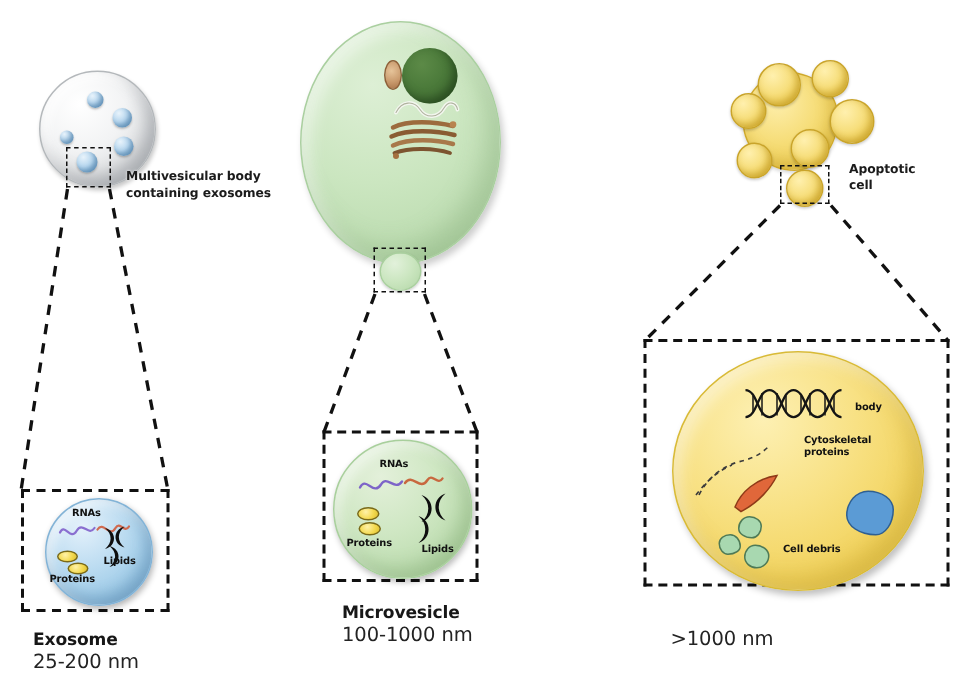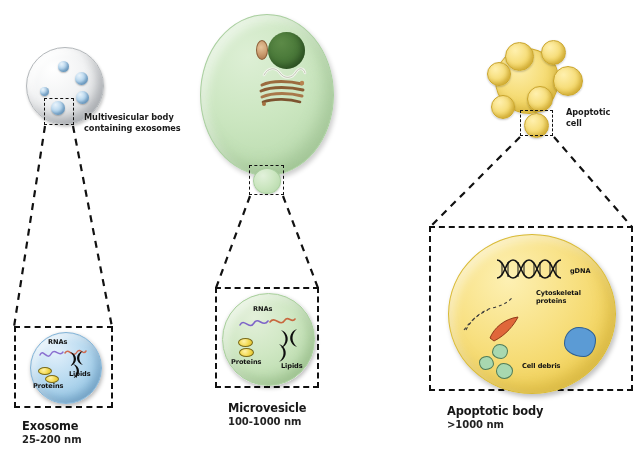--- a/index.html
+++ b/index.html
@@ -42,22 +42,22 @@
     font-size: 11.4px;
     font-weight: bold;
     color: #171717;
     letter-spacing: -0.1px;
     white-space: nowrap;
     text-align: center;
   }
   .caption-sub {
     position: absolute;
     font-family: "DejaVu Sans", sans-serif;
-    font-size: 10px;
-    font-weight: bold;
+    font-size: 13px;
+    font-weight: normal;
     color: #232323;
     letter-spacing: -0.05px;
     white-space: nowrap;
   }
   .inner-label {
     position: absolute;
     font-family: "DejaVu Sans", sans-serif;
     font-size: 6.6px;
     font-weight: bold;
     color: #111111;
@@ -314,34 +314,33 @@
     <path d="M2,22 C10,22 10,4 18,4 C26,4 26,22 34,22 C42,22 42,4 50,4 C58,4 58,22 66,22" fill="none" stroke="#151515" stroke-width="1.5"></path>
     <line x1="7" y1="8" x2="7" y2="19" stroke="#151515" stroke-width="1"></line>
     <line x1="13" y1="6" x2="13" y2="21" stroke="#151515" stroke-width="1"></line>
     <line x1="23" y1="6" x2="23" y2="21" stroke="#151515" stroke-width="1"></line>
     <line x1="29" y1="8" x2="29" y2="19" stroke="#151515" stroke-width="1"></line>
     <line x1="39" y1="8" x2="39" y2="19" stroke="#151515" stroke-width="1"></line>
     <line x1="45" y1="6" x2="45" y2="21" stroke="#151515" stroke-width="1"></line>
     <line x1="55" y1="6" x2="55" y2="21" stroke="#151515" stroke-width="1"></line>
     <line x1="61" y1="8" x2="61" y2="19" stroke="#151515" stroke-width="1"></line>
   </svg>
-  <span class="inner-label" style="left:570px; top:268px;">gDNA</span>
+  <span class="inner-label" style="left:570px; top:268px;">body</span>
 
   <svg class="abs" style="left:462px; top:286px; width:60px; height:40px;">
     <path d="M4,44 C10,32 20,25 30,22 C38,20 44,18 50,12" fill="none" stroke="#3b3b3b" stroke-width="1.1" stroke-dasharray="3,3"></path>
     <path d="M2,44 C8,36 16,28 26,24" fill="none" stroke="#3b3b3b" stroke-width="1.1" stroke-dasharray="3,3"></path>
   </svg>
   <svg class="abs" style="left:488px; top:316px; width:34px; height:26px;">
     <path d="M2,22 C6,12 16,3 30,1 C26,9 18,19 6,25 Z" fill="#e0673a" stroke="#8e3a18" stroke-width="1"></path>
   </svg>
   <span class="inner-label" style="left:536px; top:290px;">Cytoskeletal
 proteins</span>
 
   <div class="debris-blue" style="left:564px; top:327px; width:30px; height:28px; border-radius:46% 54% 38% 62% / 55% 42% 58% 45%;"></div>
   <div class="debris-green" style="left:492px; top:344px; width:14px; height:13px; border-radius:48% 52% 42% 58% / 55% 45% 55% 45%;"></div>
   <div class="debris-green" style="left:479px; top:356px; width:13px; height:12px; border-radius:52% 48% 58% 42% / 45% 58% 42% 55%;"></div>
   <div class="debris-green" style="left:496px; top:363px; width:15px; height:14px; border-radius:44% 56% 50% 50% / 52% 48% 52% 48%;"></div>
   <span class="inner-label" style="left:522px; top:363px;">Cell debris</span>
 
-  <span class="caption-title" style="left:447px; top:404px;">Apoptotic body</span>
   <span class="caption-sub" style="left:447px; top:419px;">&gt;1000 nm</span>
 
 </div>
 
 </body></html>

